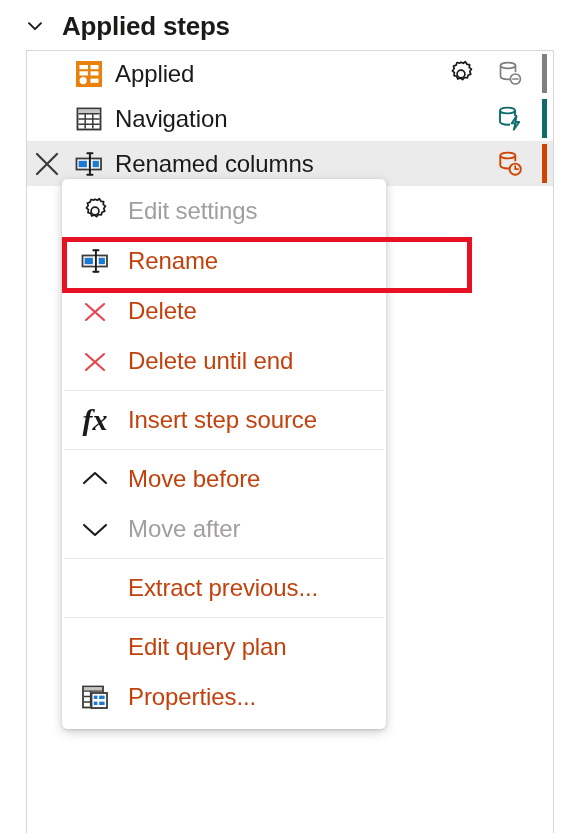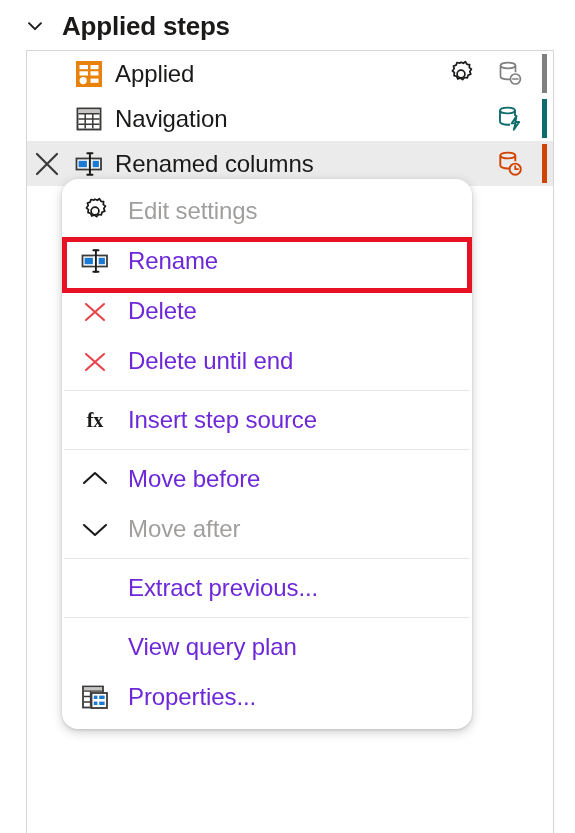--- a/index.html
+++ b/index.html
@@ -117,23 +117,23 @@
     flex: none;
     margin-left: 4px;
     margin-right: 6px;
   }
 
   
   .context-menu {
     position: absolute;
     left: 62px;
     top: 179px;
-    width: 410px;
-    background: #ffffff;
-    border-radius: 16px;
+    width: 324px;
+    background: #ffffff;
+    border-radius: 5px;
     box-shadow: 0 3px 11px rgba(0,0,0,0.20), 0 1px 3px rgba(0,0,0,0.12);
     padding: 7px 0 7px 0;
     z-index: 20;
   }
 
   .menu-item {
     height: 50px;
     display: flex;
     align-items: center;
     position: relative;
@@ -141,21 +141,21 @@
   }
   .menu-icon-slot {
     width: 66px;
     flex: none;
     display: flex;
     align-items: center;
     justify-content: center;
   }
   .menu-label {
     font-size: 24px;
-    color: #6d28d9;
+    color: #c2410c;
     white-space: nowrap;
     letter-spacing: -0.1px;
   }
   .menu-item.disabled .menu-label { color: #a19f9d; }
 
   .menu-separator {
     height: 1px;
     background: #e6e6e6;
     margin: 4px 2px;
   }
@@ -326,21 +326,21 @@
           <path d="M6 8 L24 24 M24 8 L6 24" stroke="#e8434a" stroke-width="2.1" stroke-linecap="round"></path>
         </svg>
       </span>
       <span class="menu-label">Delete until end</span>
     </div>
 
     <div class="menu-separator"></div>
 
     <div class="menu-item">
       <span class="menu-icon-slot">
-        <span style="font-family:'Liberation Serif',serif; font-size:20px; font-weight:bold; color:#1b1a19; line-height:1;">fx</span>
+        <span style="font-family:'Liberation Serif',serif; font-style:italic; font-size:30px; font-weight:bold; color:#1b1a19; line-height:1;">fx</span>
       </span>
       <span class="menu-label">Insert step source</span>
     </div>
 
     <div class="menu-separator"></div>
 
     <div class="menu-item">
       <span class="menu-icon-slot">
         <svg width="32" height="32" viewBox="0 0 32 32">
           <path d="M5 20 L16 10 L27 20" fill="none" stroke="#1b1a19" stroke-width="2.1" stroke-linecap="round" stroke-linejoin="round"></path>
@@ -363,21 +363,21 @@
     <div class="menu-item">
       <span class="menu-icon-slot"></span>
       <span class="menu-label">Extract previous...</span>
     </div>
 
     <div class="menu-separator"></div>
 
 
     <div class="menu-item">
       <span class="menu-icon-slot"></span>
-      <span class="menu-label">View query plan</span>
+      <span class="menu-label">Edit query plan</span>
     </div>
 
     <div class="menu-item">
       <span class="menu-icon-slot">
         <svg width="30" height="30" viewBox="0 0 30 30">
           <rect x="3" y="4.5" width="20" height="21" fill="#ffffff" stroke="#3b3a39" stroke-width="1.8"></rect>
           <rect x="4" y="5.5" width="18" height="3.6" fill="#c8c6c4"></rect>
           <path d="M4 9.1 H22 M4 14.5 H22 M4 20 H22" stroke="#3b3a39" stroke-width="1.3"></path>
           <path d="M10.5 9.1 V24.5" stroke="#3b3a39" stroke-width="1.3"></path>
           <rect x="11.5" y="11" width="15.5" height="15" fill="#ffffff" stroke="#3b3a39" stroke-width="1.8"></rect>

